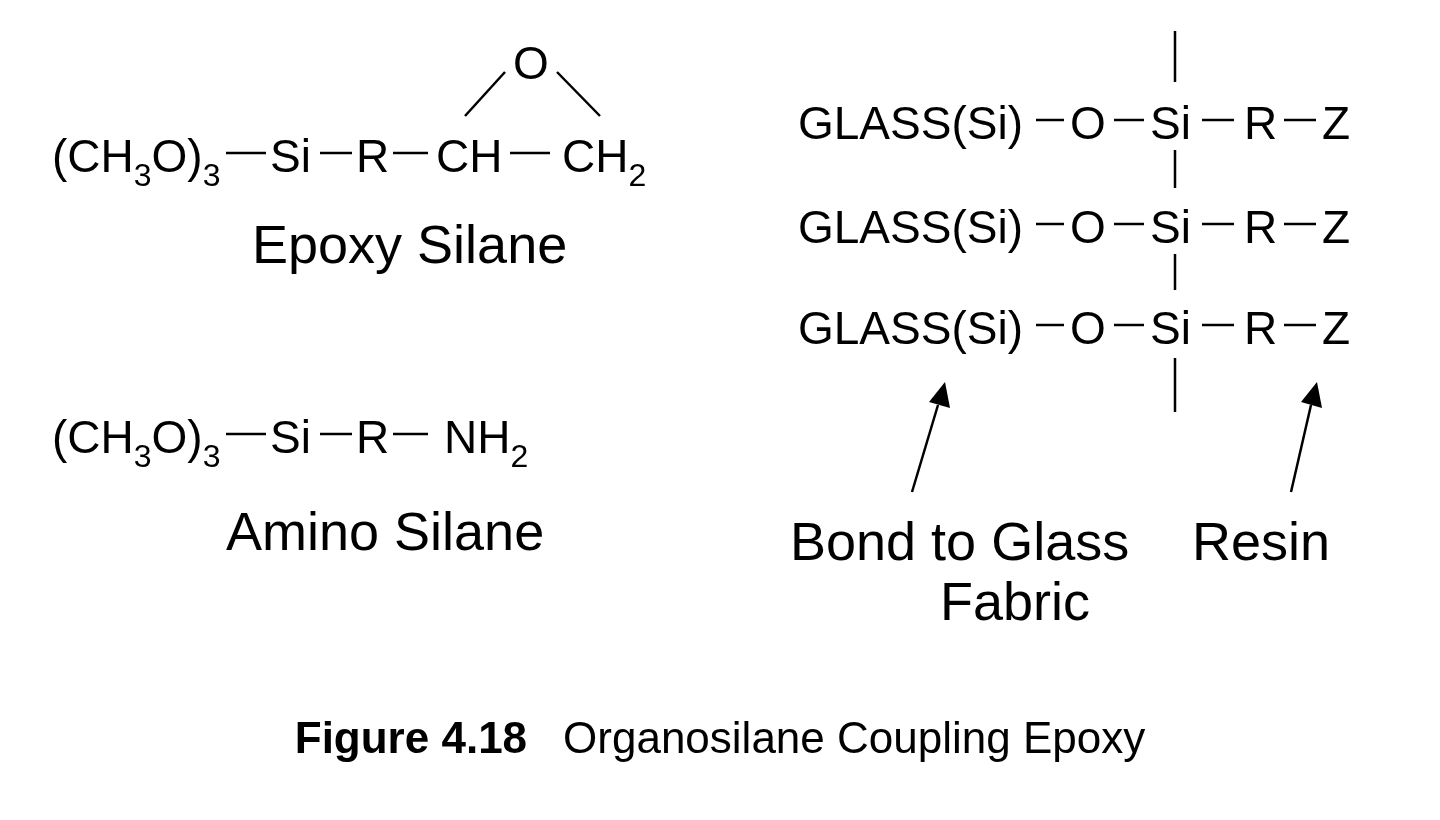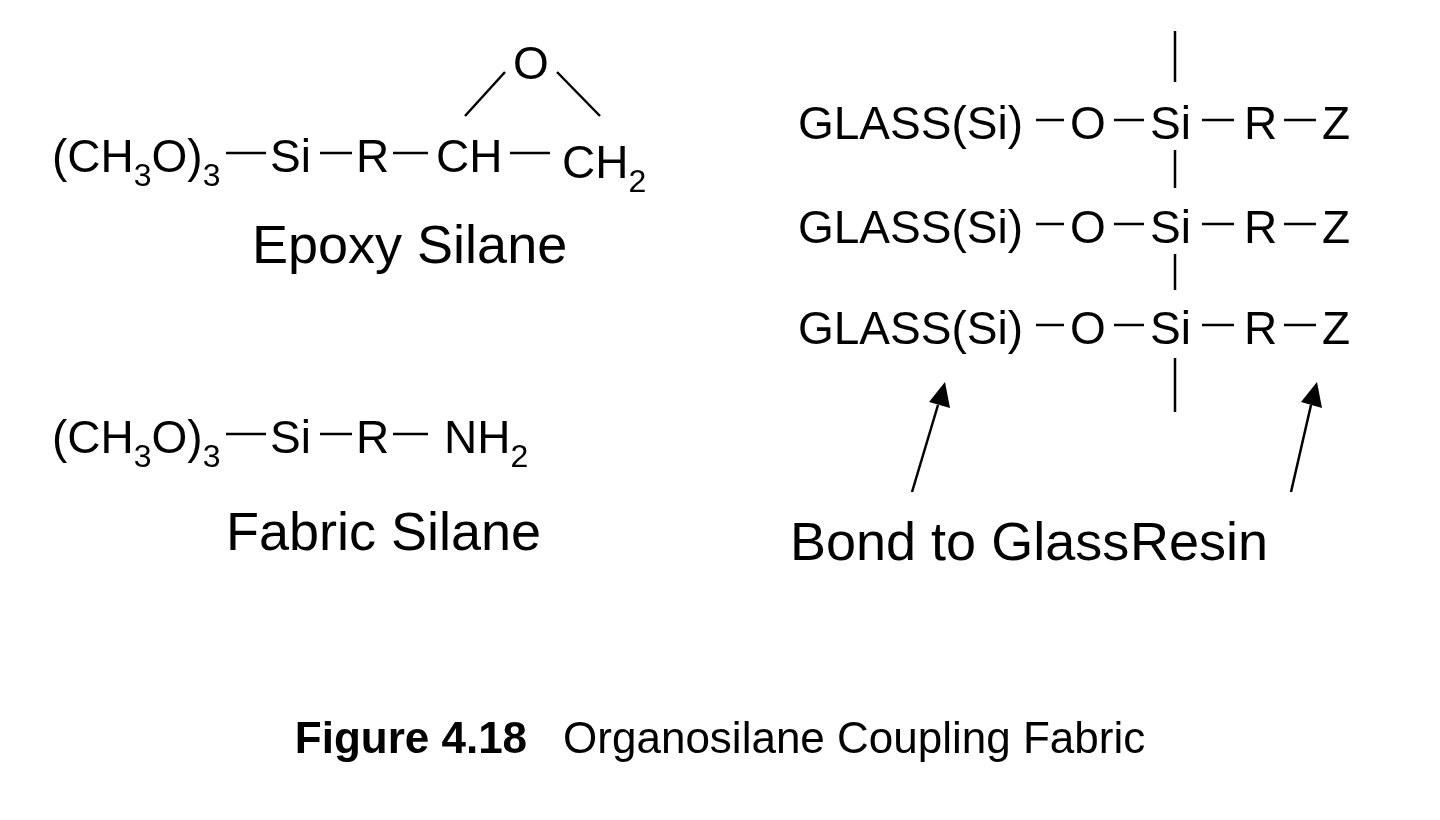--- a/index.html
+++ b/index.html
@@ -1,21 +1,21 @@
 <!DOCTYPE html>
 <html><head>
 <meta charset="utf-8">
 <style>
   html, body { margin: 0; padding: 0; background: #ffffff; }
   body { width: 1440px; height: 820px; position: relative; overflow: hidden;
          font-family: "Liberation Sans", sans-serif; color: #000; }
   .t { position: absolute; white-space: nowrap; font-size: 46px; line-height: 1; }
   .sub { font-size: 32px; position: relative; top: 14px; }
   .label { position: absolute; white-space: nowrap; font-size: 54px; line-height: 1; }
-  .center { text-align: left; }
+  .center { text-align: right; }
   svg.lines { position: absolute; left: 0; top: 0; }
   .caption { position: absolute; top: 716px; left: 0; width: 1440px; text-align: center;
              font-size: 44px; line-height: 1; }
   .caption b { font-weight: bold; margin-right: 36px; }
 </style>
 </head>
 <body>
 
 <svg class="lines" width="1440" height="820" viewBox="0 0 1440 820">
   <g stroke="#000" stroke-width="2.5" fill="none">
@@ -57,31 +57,31 @@
     <polygon points="1317,382 1301,402 1322,408"></polygon>
   </g>
 </svg>
 
 <div class="t" style="left:52px; top:133px;">
   <span>(CH</span><span class="sub">3</span><span>O)</span><span class="sub">3</span>
 </div>
 <div class="t" style="left:270px; top:133px;">Si</div>
 <div class="t" style="left:356px; top:133px;">R</div>
 <div class="t" style="left:436px; top:133px;">CH</div>
-<div class="t" style="left:562px; top:133px;margin-top:6px;"><span>CH</span><span class="sub">2</span></div>
+<div class="t" style="left:562px; top:133px;"><span>CH</span><span class="sub">2</span></div>
 <div class="t" style="left:513px; top:40px;">O</div>
 <div class="label" style="left:252px; top:217px;">Epoxy Silane</div>
 
 <div class="t" style="left:52px; top:414px;">
   <span>(CH</span><span class="sub">3</span><span>O)</span><span class="sub">3</span>
 </div>
 <div class="t" style="left:270px; top:414px;">Si</div>
 <div class="t" style="left:356px; top:414px;">R</div>
 <div class="t" style="left:436px; top:414px;margin-left:8px;"><span>NH</span><span class="sub">2</span></div>
-<div class="label" style="left:226px; top:504px;">Fabric Silane</div>
+<div class="label" style="left:226px; top:504px;">Amino Silane</div>
 
 <div>
   <div class="t" style="left:798px; top:100px;">GLASS(Si)</div>
   <div class="t" style="left:1070px; top:100px;">O</div>
   <div class="t" style="left:1150px; top:100px;">Si</div>
   <div class="t" style="left:1244px; top:100px;">R</div>
   <div class="t" style="left:1322px; top:100px;">Z</div>
 </div>
 <div>
   <div class="t" style="left:798px; top:204px;">GLASS(Si)</div>
@@ -93,20 +93,21 @@
 <div>
   <div class="t" style="left:798px; top:305px;">GLASS(Si)</div>
   <div class="t" style="left:1070px; top:305px;">O</div>
   <div class="t" style="left:1150px; top:305px;">Si</div>
   <div class="t" style="left:1244px; top:305px;">R</div>
   <div class="t" style="left:1322px; top:305px;">Z</div>
 </div>
 
 <div class="label center" style="left:790px; top:511px; width:300px; line-height:60px;">
   <div>Bond to Glass</div>
+  <div>Fabric</div>
 </div>
 <div class="label center" style="left:1130px; top:511px; width:200px; line-height:60px;">
   <div>Resin</div>
 </div>
 
 <div class="caption">
-  <b>Figure 4.18</b><span>Organosilane Coupling Fabric</span>
+  <b>Figure 4.18</b><span>Organosilane Coupling Epoxy</span>
 </div>
 
 </body></html>

